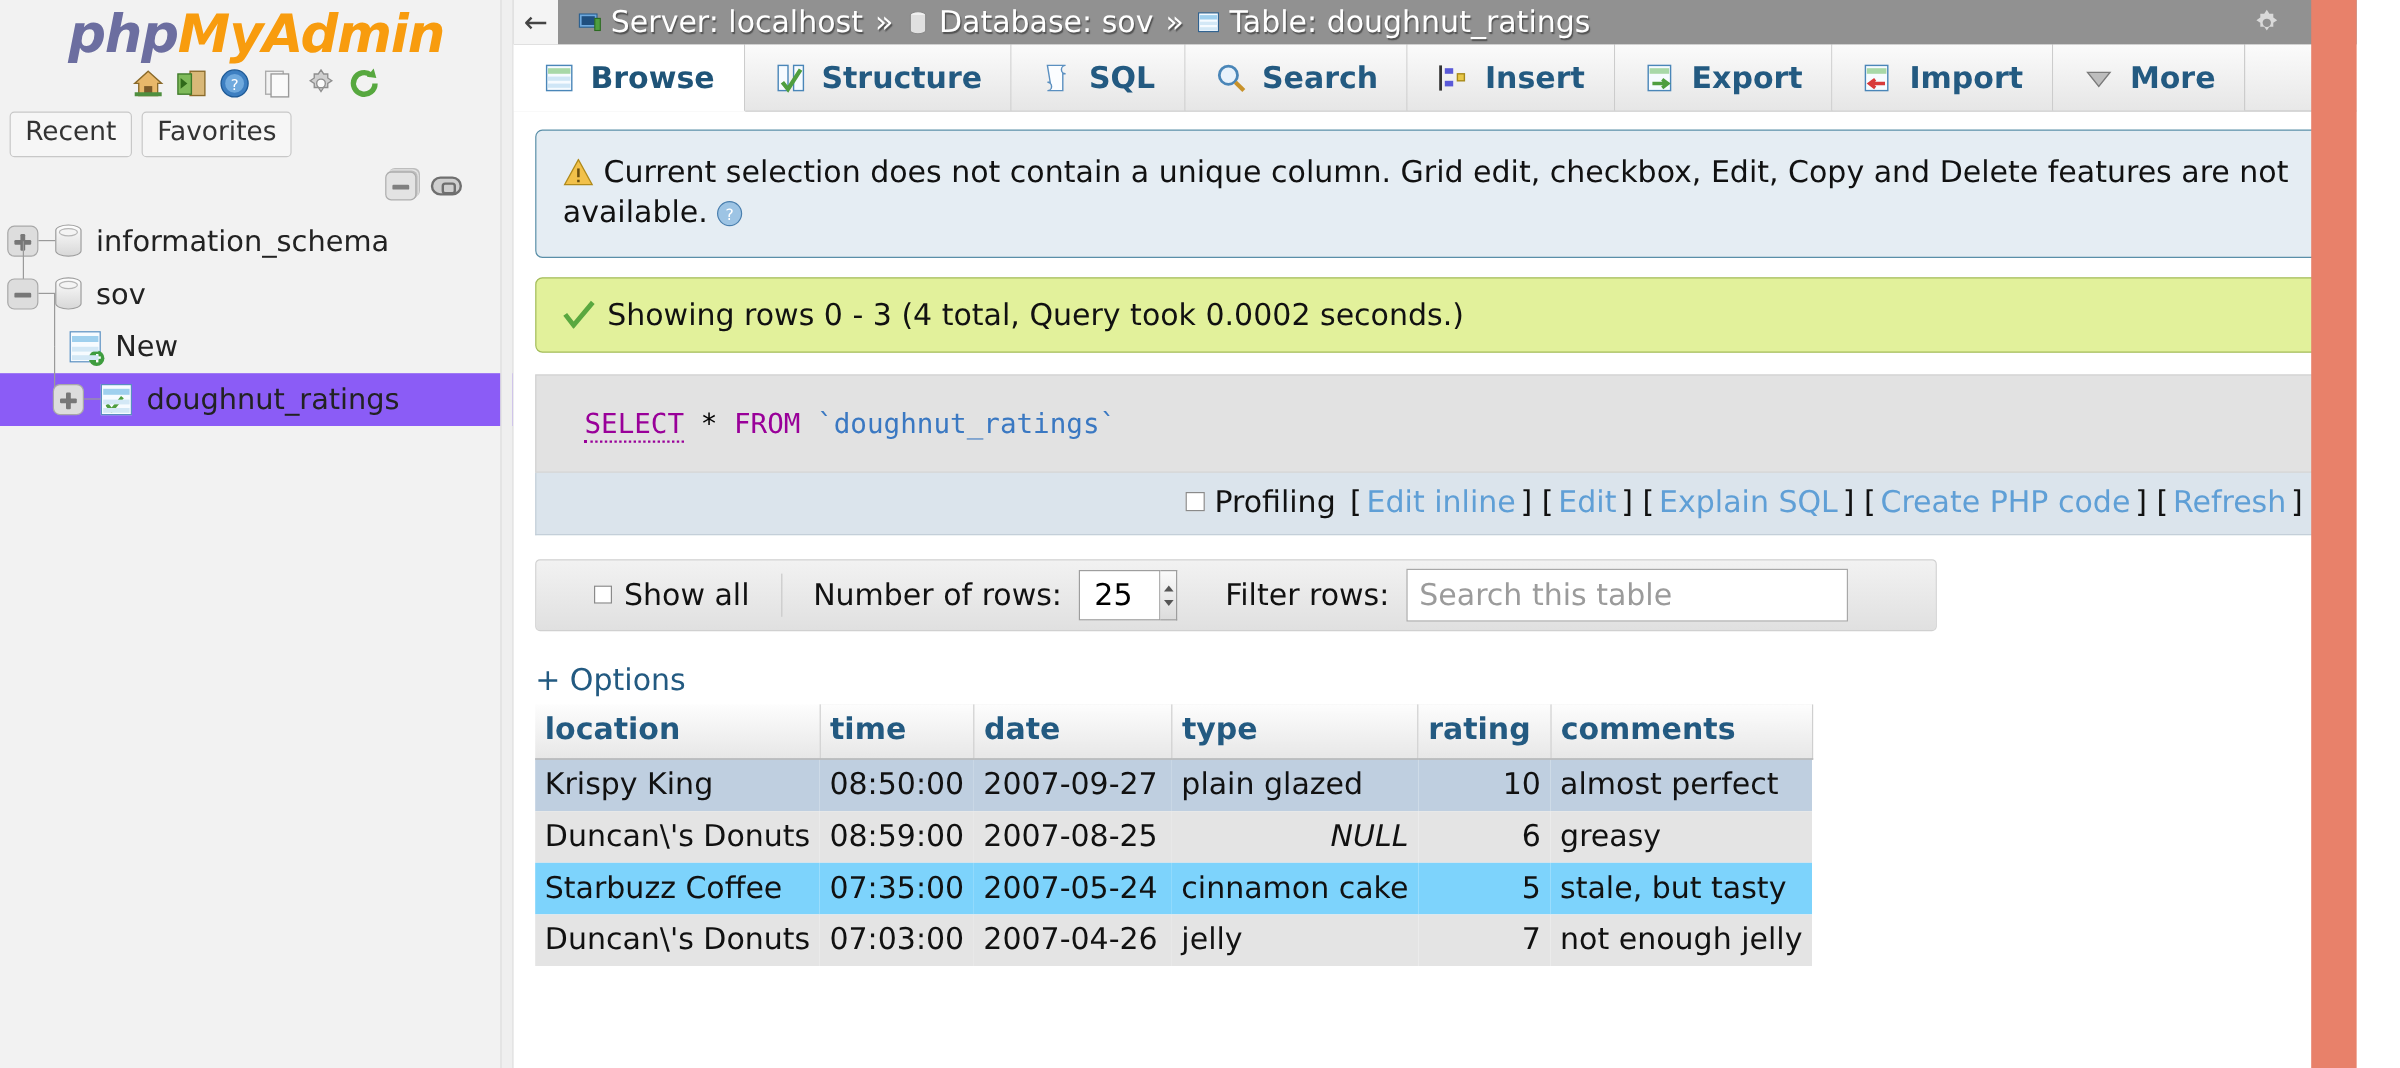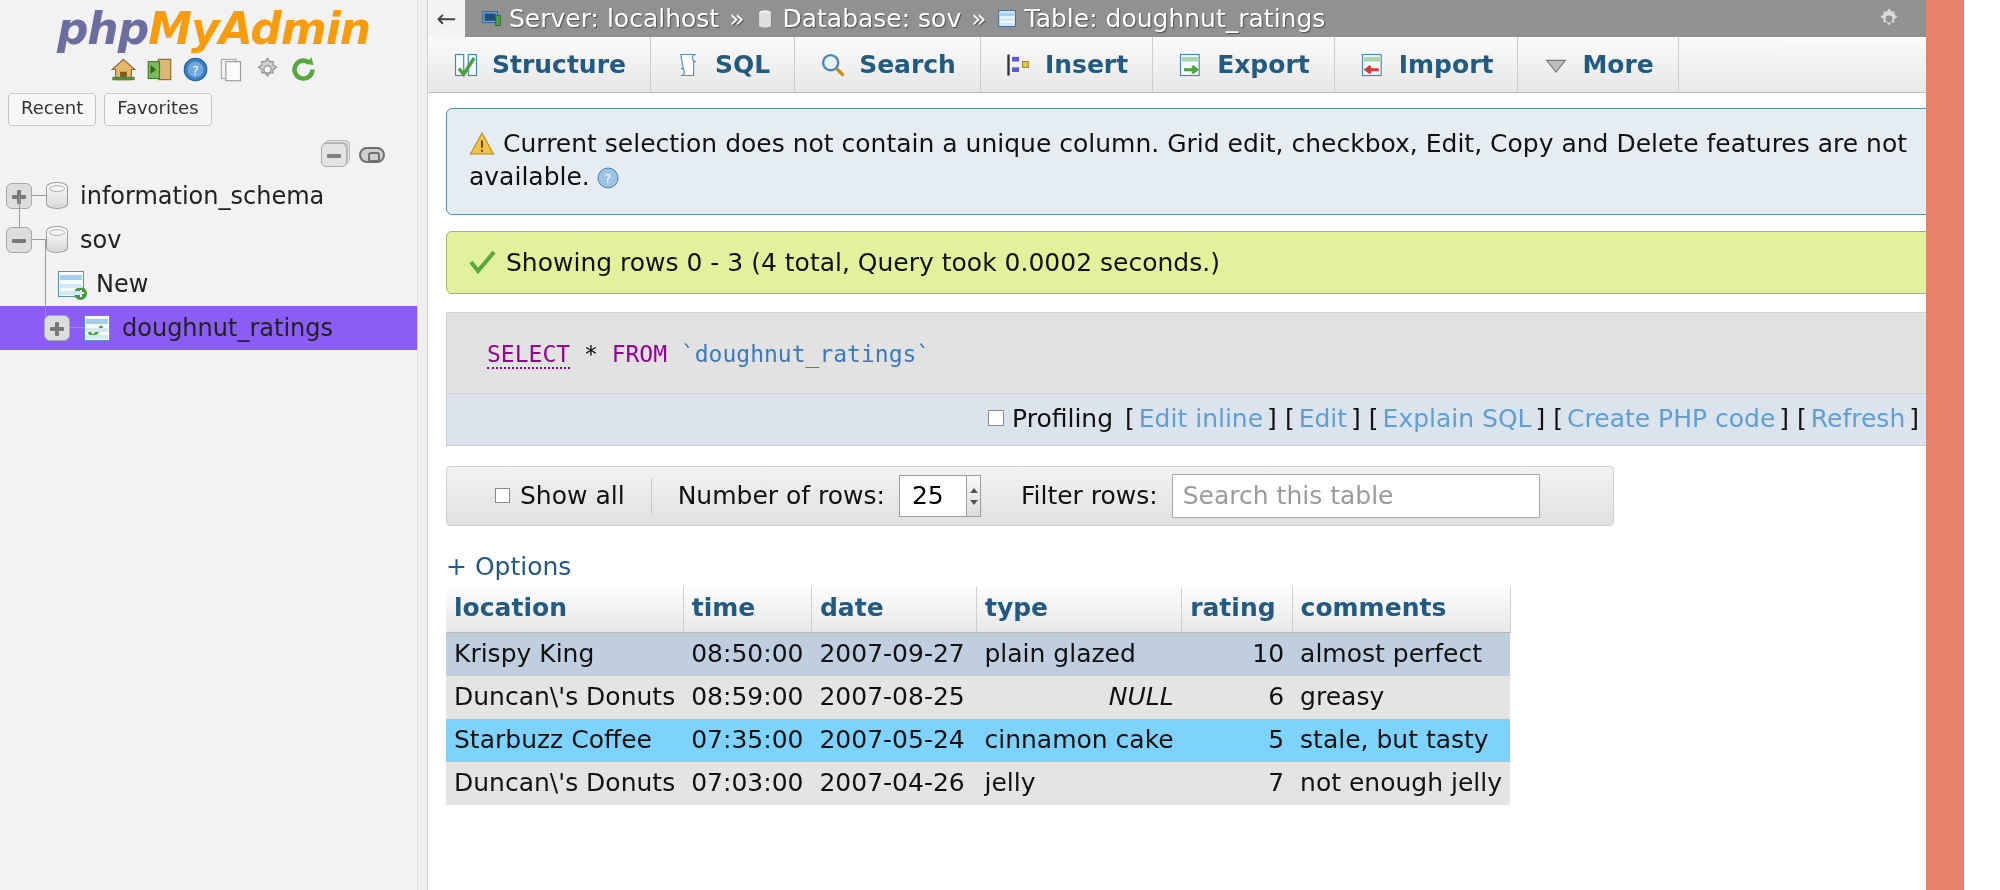--- a/index.html
+++ b/index.html
@@ -55,21 +55,21 @@
     display: flex;
     gap: 8px;
     margin-top: 10px;
     padding-left: 8px;
   }
   .rf-tab {
     border: 1px solid #c8c8c8;
     border-radius: 4px;
     background: #f6f6f6;
     padding: 3px 12px 5px 12px;
-    font-size: 18px;
+    font-size: 22px;
     color: #333;
     cursor: pointer;
     line-height: 1.25;
   }
 
   .tree-ctrls {
     position: absolute;
     right: 42px;
     top: 143px;
     display: flex;
@@ -575,20 +575,29 @@
           <circle cx="12" cy="12" r="3.2" fill="#919191"></circle>
         </svg>
         <svg class="collapse-ic" viewBox="0 0 24 24">
           <path d="M3 4 h18" stroke="#d0d0d0" stroke-width="2.4" fill="none"></path>
           <path d="M4 20 L12 10 L20 20" stroke="#d0d0d0" stroke-width="2.4" fill="none"></path>
         </svg>
       </div>
     </div>
 
     <div id="tabbar">
+      <div class="ptab active">
+        <svg class="ti" viewBox="0 0 24 24">
+          <rect x="3" y="3" width="18" height="18" fill="#f6fbff" stroke="#4a86b8"></rect>
+          <rect x="4" y="5" width="16" height="4" fill="#a8d8a8"></rect>
+          <rect x="4" y="11" width="16" height="3" fill="#cfe6f6"></rect>
+          <rect x="4" y="16" width="16" height="3" fill="#cfe6f6"></rect>
+        </svg>
+        <span>Browse</span>
+      </div>
       <div class="ptab">
         <svg class="ti" viewBox="0 0 24 24">
           <rect x="3" y="3" width="7" height="18" fill="#f6fbff" stroke="#4a86b8"></rect>
           <rect x="14" y="3" width="7" height="18" fill="#f6fbff" stroke="#4a86b8"></rect>
           <path d="M6 15 L10 20 L19 6" stroke="#4f9e3f" stroke-width="3" fill="none"></path>
         </svg>
         <span>Structure</span>
       </div>
       <div class="ptab">
         <svg class="ti" viewBox="0 0 24 24">

